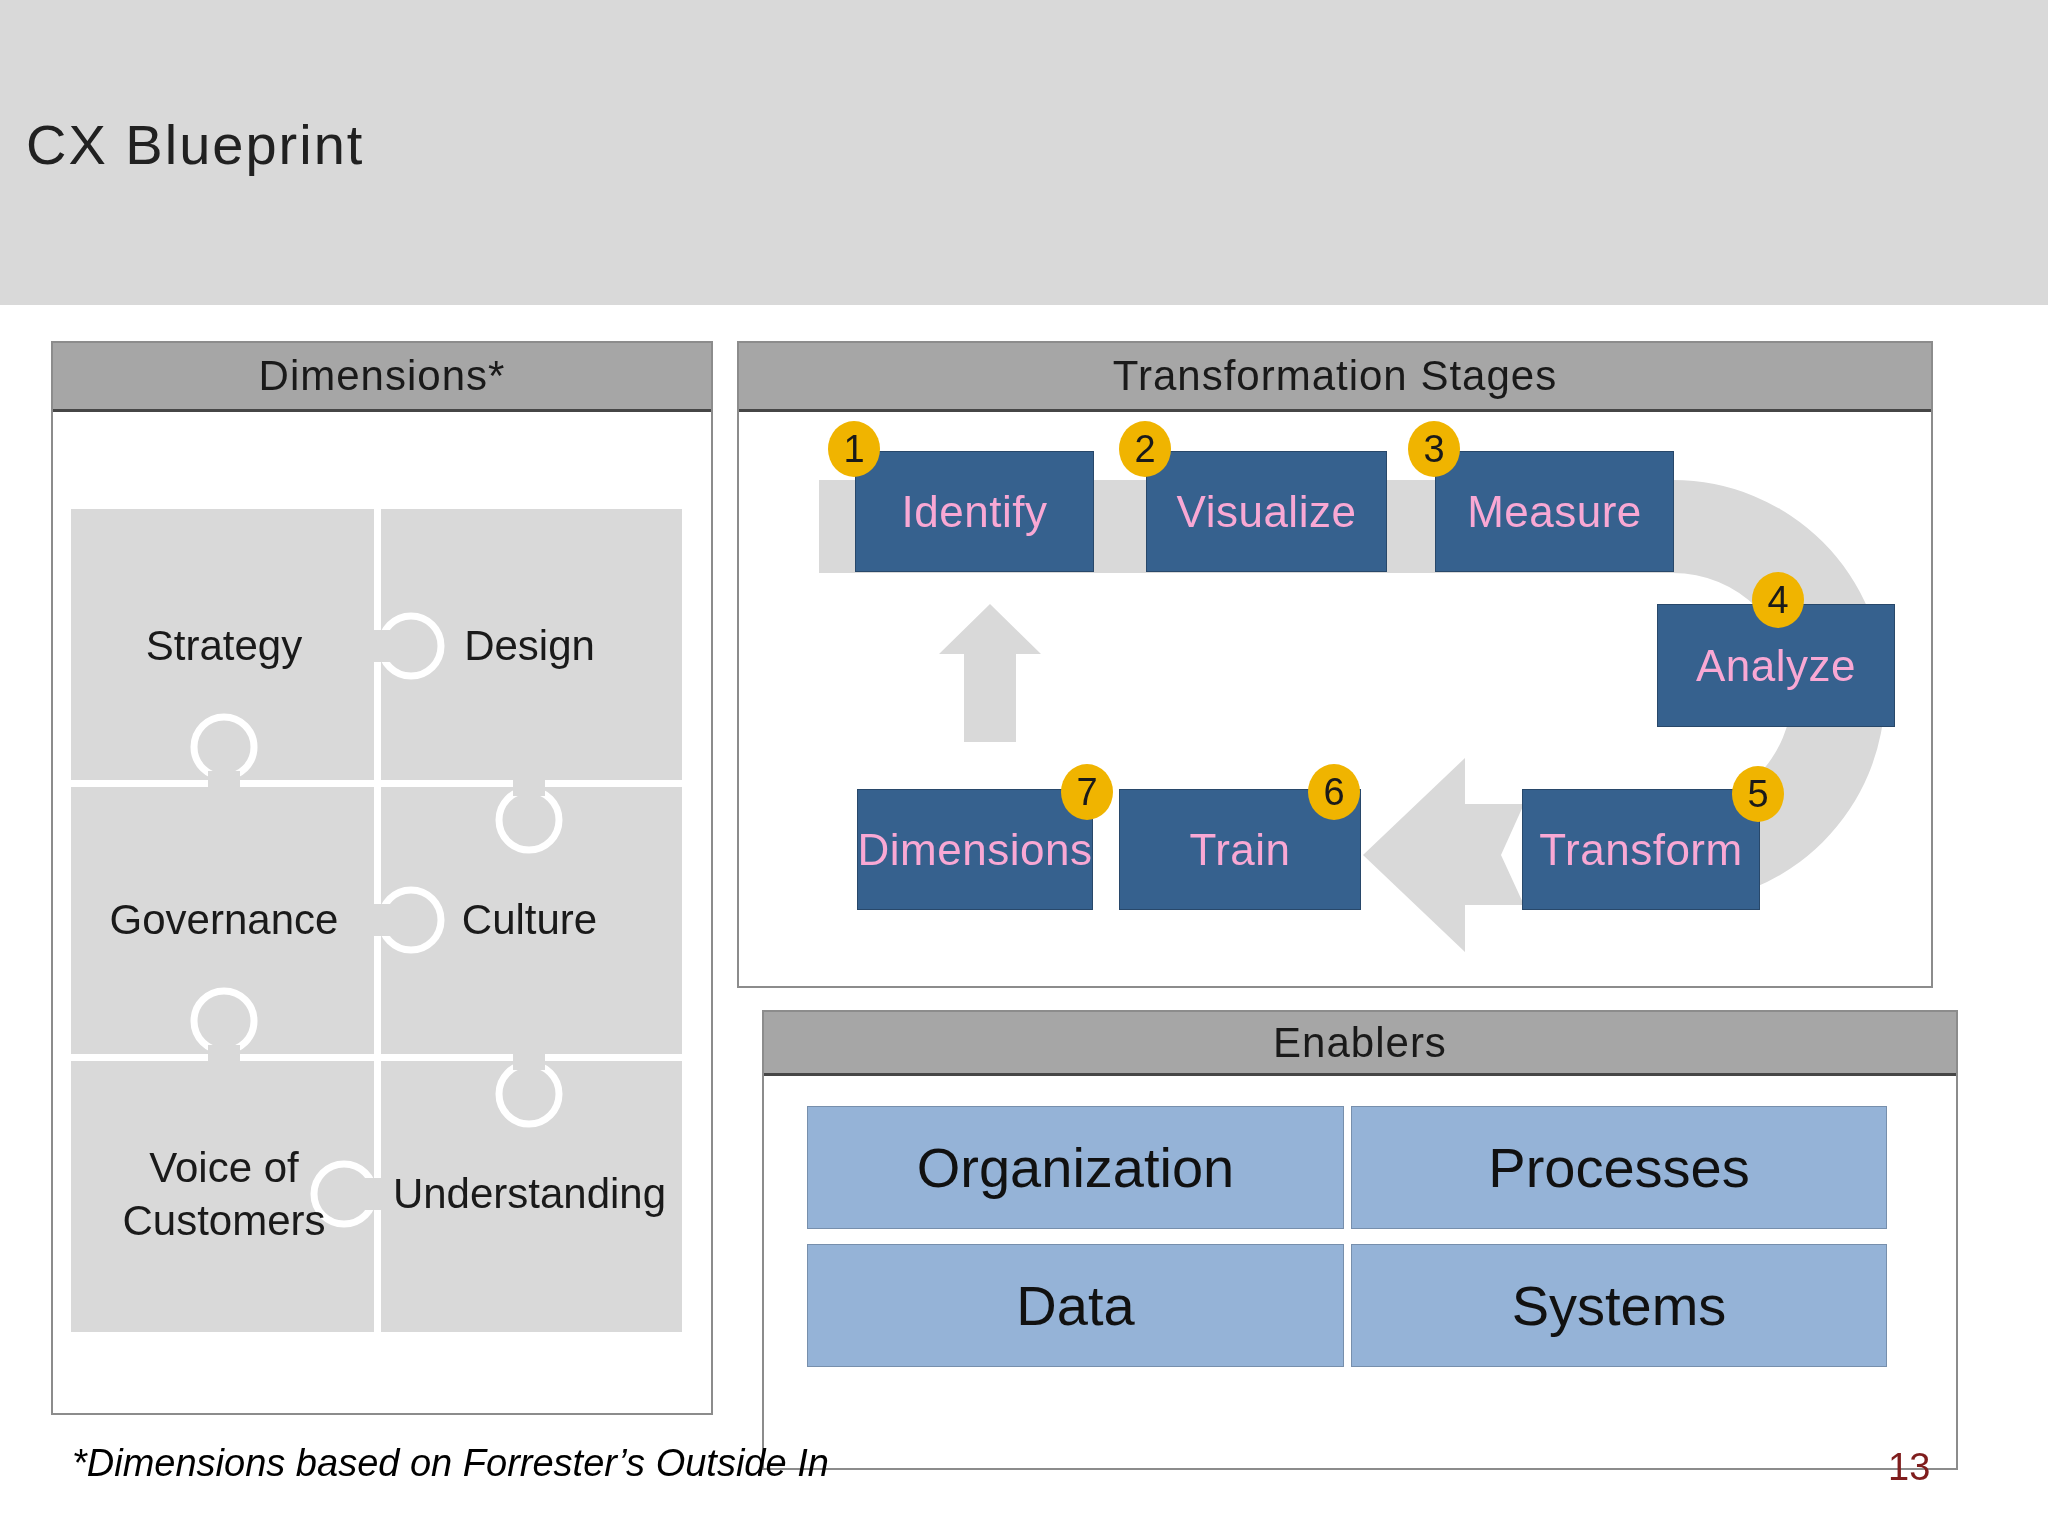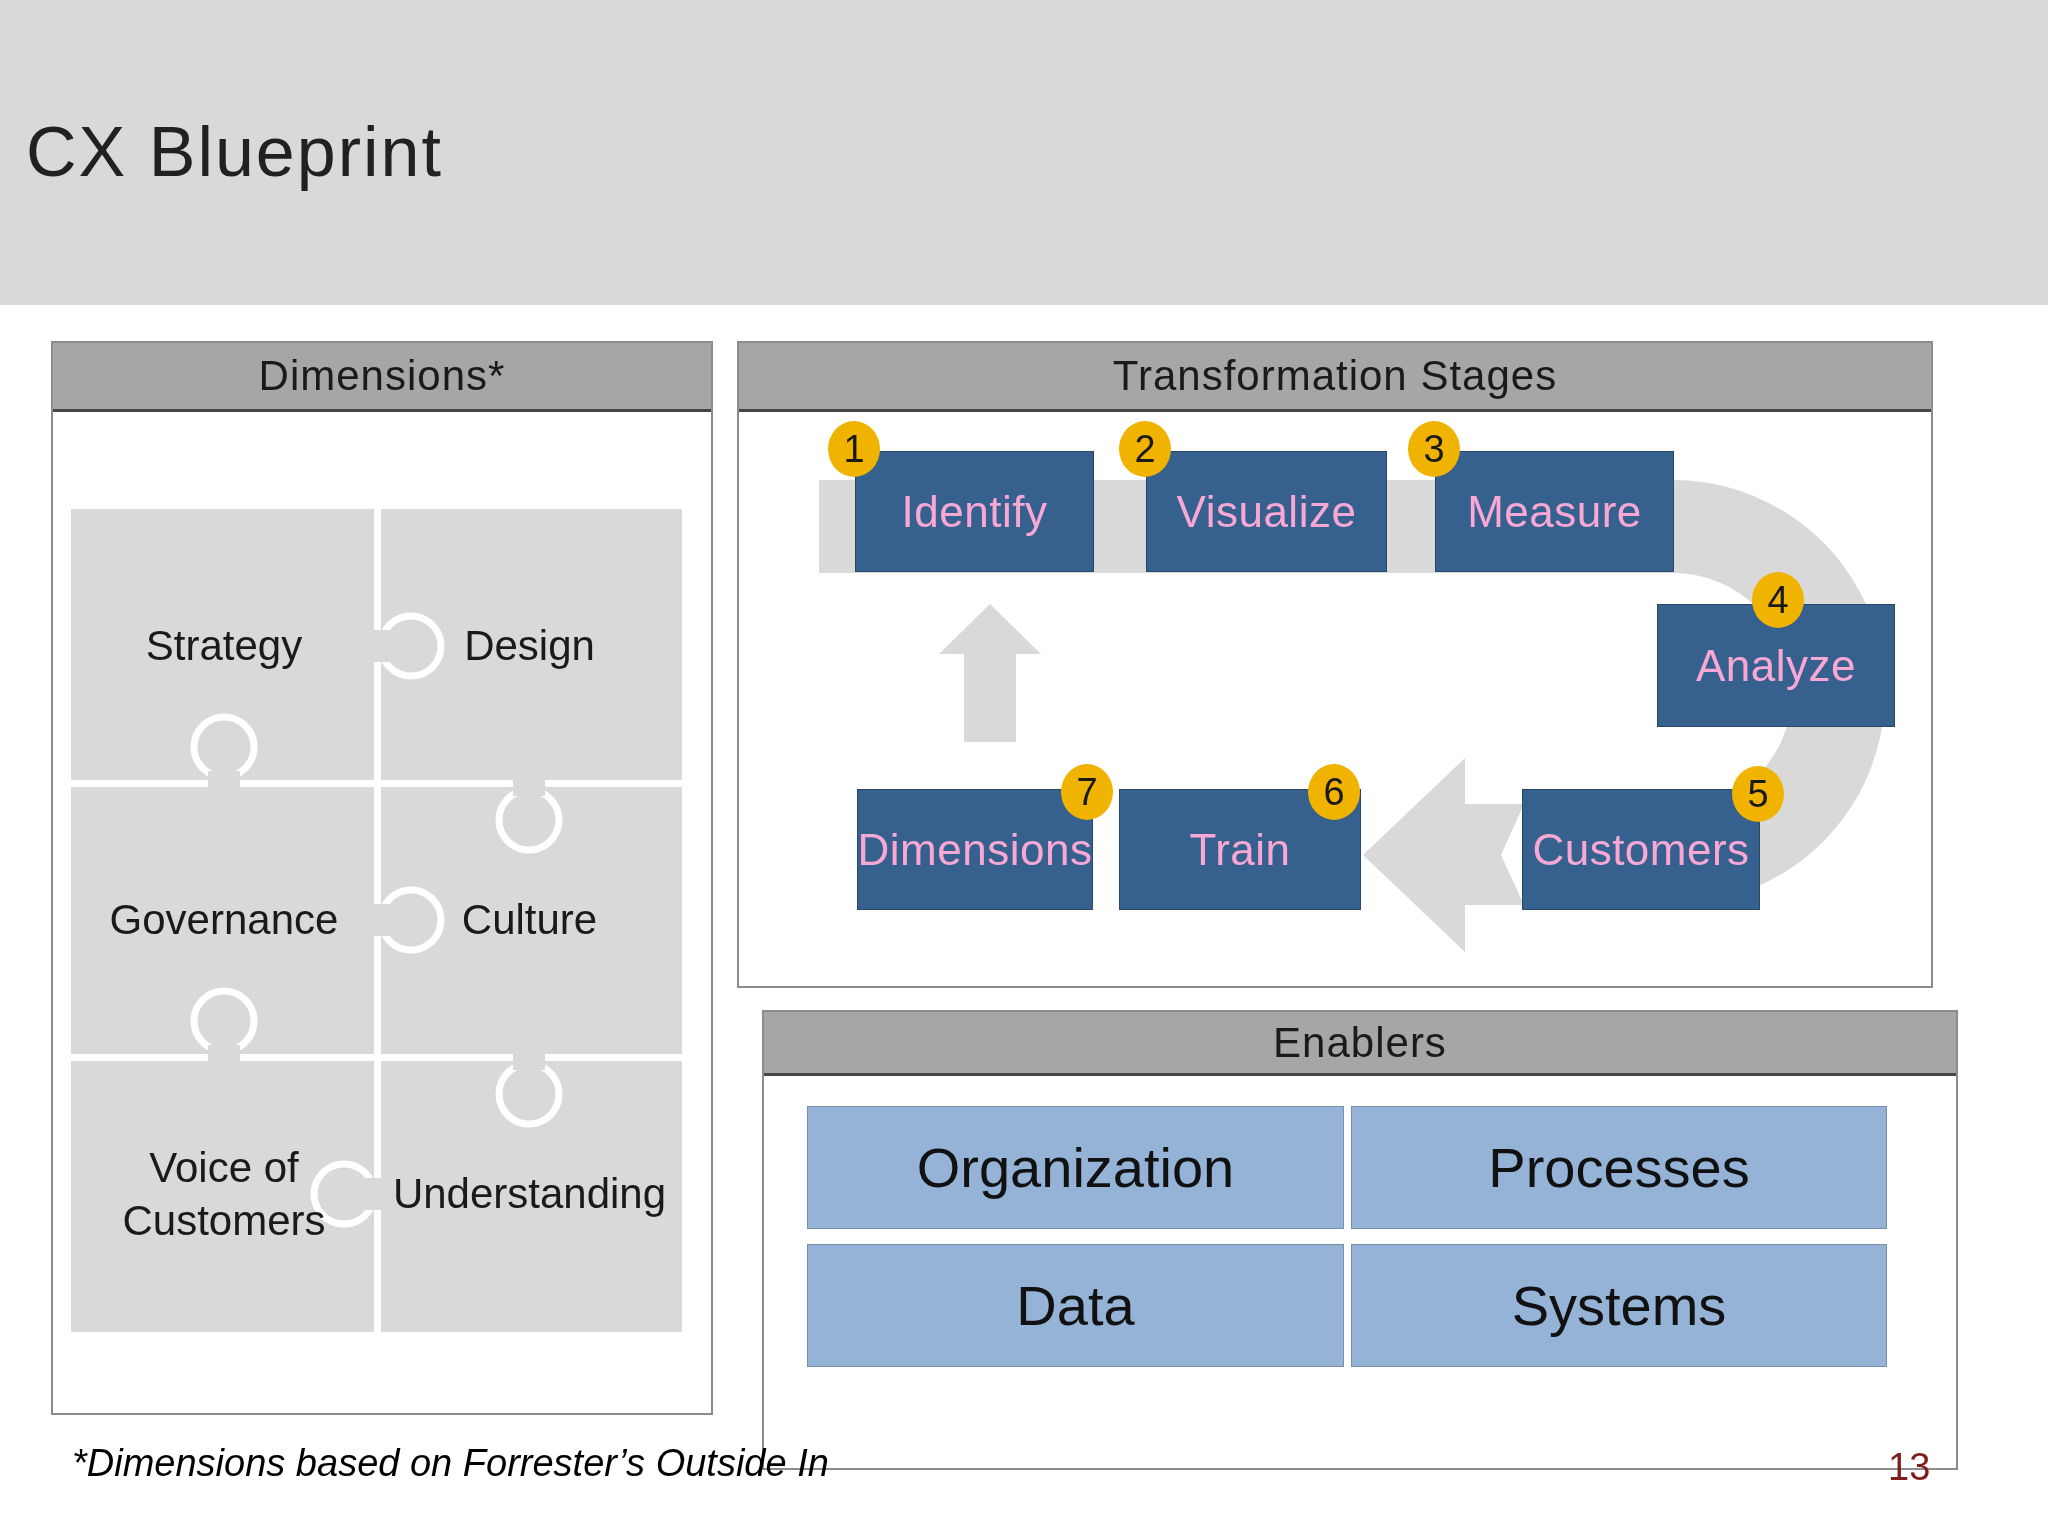--- a/index.html
+++ b/index.html
@@ -1,21 +1,21 @@
 <!DOCTYPE html>
 <html><head>
 <meta charset="utf-8">
 <style>
   * { margin:0; padding:0; box-sizing:border-box; }
   body { background:#ffffff; font-family:"Liberation Sans", sans-serif; }
   .stage { position:relative; width:2048px; height:1536px; background:#ffffff; overflow:hidden; }
 
   
   .topband { position:absolute; left:0; top:0; width:2048px; height:305px; background:#d9d9d9; }
-  .title { position:absolute; left:26px; top:112px; font-size:70px; font-weight:400;
+  .title { position:absolute; left:26px; top:112px; font-size:56px; font-weight:400;
            letter-spacing:2px; color:#212121; }
 
   
   .panel { position:absolute; background:#ffffff; border:2px solid #8c8c8c; }
   .panel > header { position:absolute; left:0; top:0; width:100%; height:69px; background:#a6a6a6;
                     border-bottom:3px solid #464646; display:flex; align-items:center; justify-content:center;
                     font-size:42px; letter-spacing:1px; color:#1a1a1a; }
 
   .panel-dimensions { left:51px; top:341px; width:662px; height:1074px; }
   .panel-stages     { left:737px; top:341px; width:1196px; height:647px; }
@@ -100,21 +100,21 @@
     <div class="sbox" style="left:407px; top:108px; width:241px; height:121px">
       <span>Visualize</span>
     </div>
     <div class="sbox" style="left:696px; top:108px; width:239px; height:121px">
       <span>Measure</span>
     </div>
     <div class="sbox" style="left:918px; top:261px; width:238px; height:123px">
       <span>Analyze</span>
     </div>
     <div class="sbox" style="left:783px; top:446px; width:238px; height:121px">
-      <span>Customers</span>
+      <span>Transform</span>
     </div>
     <div class="sbox" style="left:380px; top:446px; width:242px; height:121px">
       <span>Train</span>
     </div>
     <div class="sbox" style="left:118px; top:446px; width:236px; height:121px">
       <span>Dimensions</span>
     </div>
 
     <div class="badge" style="left:89px;   top:78px">1</div>
     <div class="badge" style="left:380px;  top:78px">2</div>

